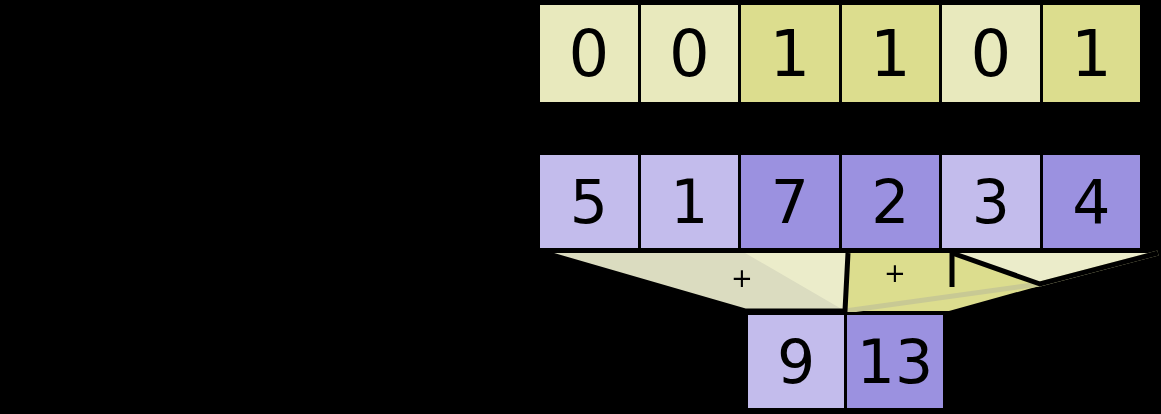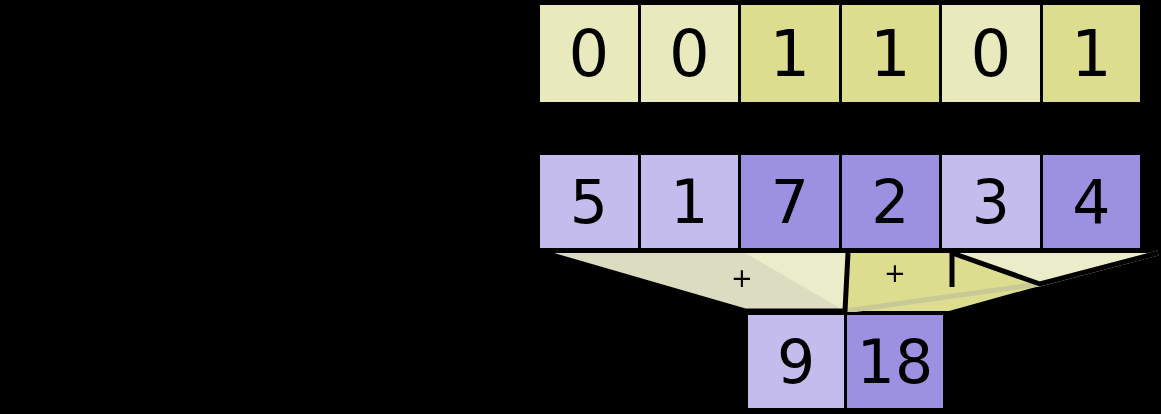--- a/index.html
+++ b/index.html
@@ -129,16 +129,16 @@
     <div class="cell" style="background:#9b91e0">2</div>
     <div class="cell" style="background:#c3bcec">3</div>
     <div class="cell" style="background:#9b91e0">4</div>
   </div>
 
   <div class="plus-label" id="plus-left">+</div>
   <div class="plus-label" id="plus-right">+</div>
 
   <div class="row" id="row-output">
     <div class="cell" style="background:#c3bcec">9</div>
-    <div class="cell" style="background:#9b91e0">18</div>
+    <div class="cell" style="background:#9b91e0">13</div>
   </div>
 
 </div>
 
 </body></html>

